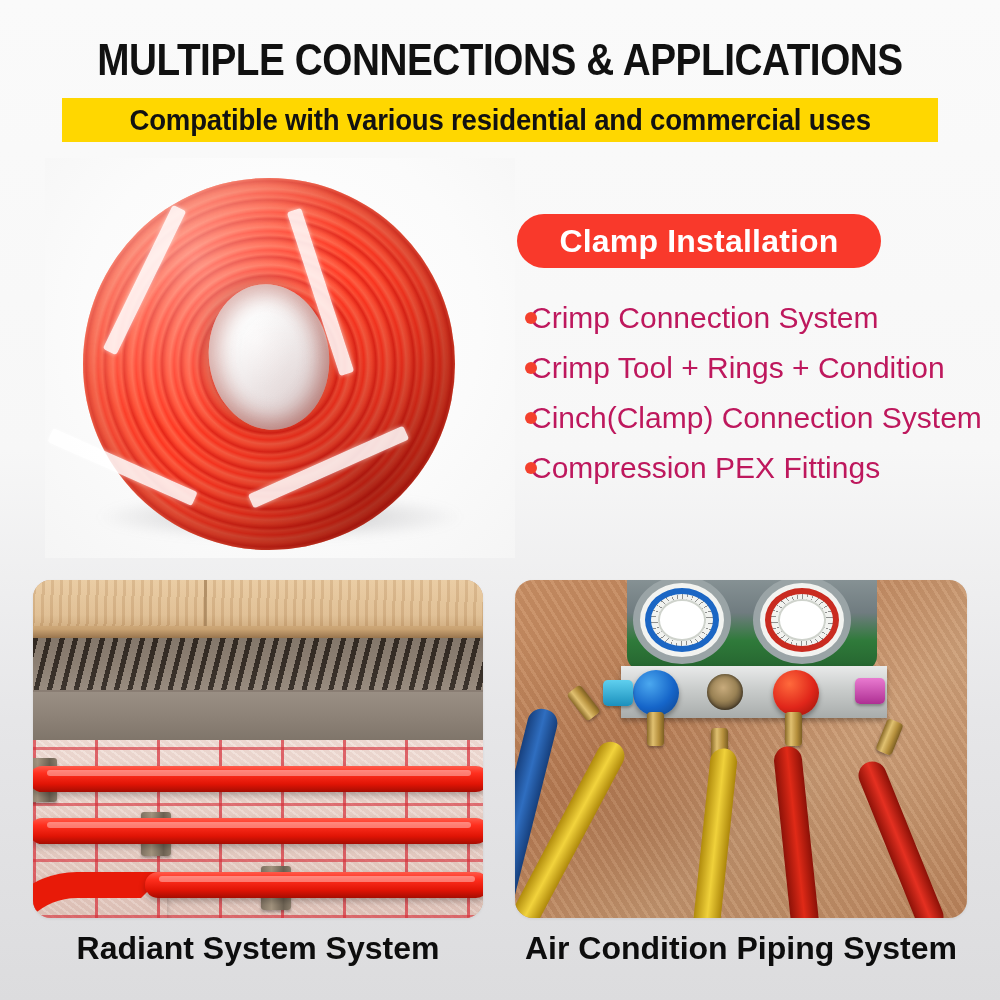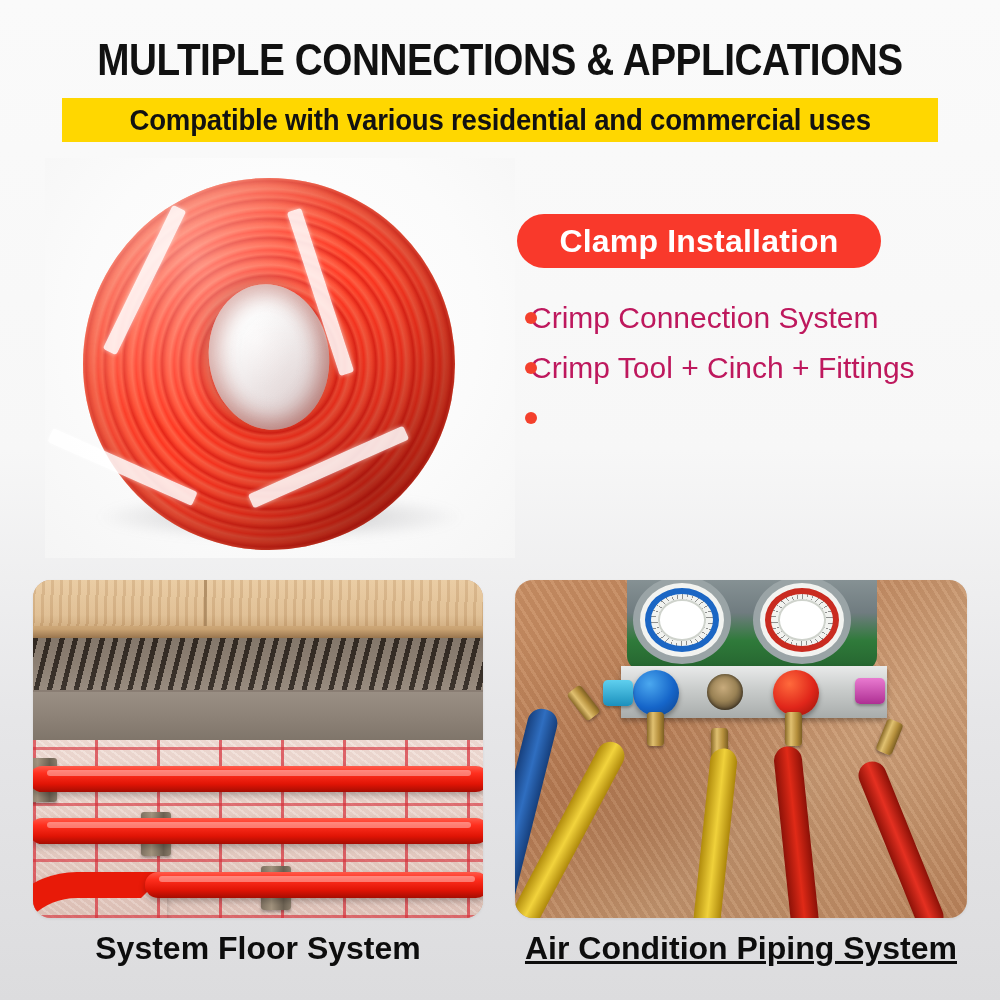--- a/index.html
+++ b/index.html
@@ -187,21 +187,21 @@
     background:linear-gradient(to right,#b08b0d,#f0d13a,#ac860a); transform:rotate(6deg); }
   .hose.red    { left:268px; top:166px; width:28px; height:200px;
     background:linear-gradient(to right,#8e1208,#e02a17,#8c1107); transform:rotate(-6deg); }
   .hose.red2   { left:372px; top:176px; width:28px; height:180px;
     background:linear-gradient(to right,#8e1208,#e53021,#8c1107); transform:rotate(-22deg); }
 
   
   .caption { position:absolute; top:930px; text-align:center;
     font-size:32px; font-weight:bold; color:#0d0d0d; }
   #cap-floor { left:33px;  width:450px; }
-  #cap-hvac  { left:505px; width:472px;text-decoration:underline; }
+  #cap-hvac  { left:505px; width:472px; }
 </style>
 </head>
 <body>
 
 <div id="headline">MULTIPLE CONNECTIONS &amp; APPLICATIONS</div>
 
 <div id="subbar">
   <span>Compatible with various residential and commercial uses</span>
 </div>
 
@@ -219,24 +219,29 @@
   <span>Clamp Installation</span>
 </div>
 
 <div id="features">
   <div class="feat">
     <span class="dot"></span>
     <span class="txt">Crimp Connection System</span>
   </div>
   <div class="feat">
     <span class="dot"></span>
-    <span class="txt">Crimp Tool + Cinch + Fittings</span>
-  </div>
-  <div class="feat">
-    <span class="dot"></span>
+    <span class="txt">Crimp Tool + Rings + Condition</span>
+  </div>
+  <div class="feat">
+    <span class="dot"></span>
+    <span class="txt">Cinch(Clamp) Connection System</span>
+  </div>
+  <div class="feat">
+    <span class="dot"></span>
+    <span class="txt">Compression PEX Fittings</span>
   </div>
 </div>
 
 <div class="photo" id="photo-floor">
   <div class="rf-wood">
     <div class="rf-wood-grain"></div>
   </div>
   <div class="rf-mortar"></div>
   <div class="rf-ridges"></div>
   <div class="rf-screed"></div>
@@ -277,14 +282,14 @@
   <div class="hv-brass b3"></div>
   <div class="hv-brass b4"></div>
   <div class="hv-brass b5"></div>
   <div class="hose blue"></div>
   <div class="hose yellow"></div>
   <div class="hose yellow2"></div>
   <div class="hose red"></div>
   <div class="hose red2"></div>
 </div>
 
-<div class="caption" id="cap-floor">System Floor System</div>
+<div class="caption" id="cap-floor">Radiant System System</div>
 <div class="caption" id="cap-hvac">Air Condition Piping System</div>
 
 </body></html>

